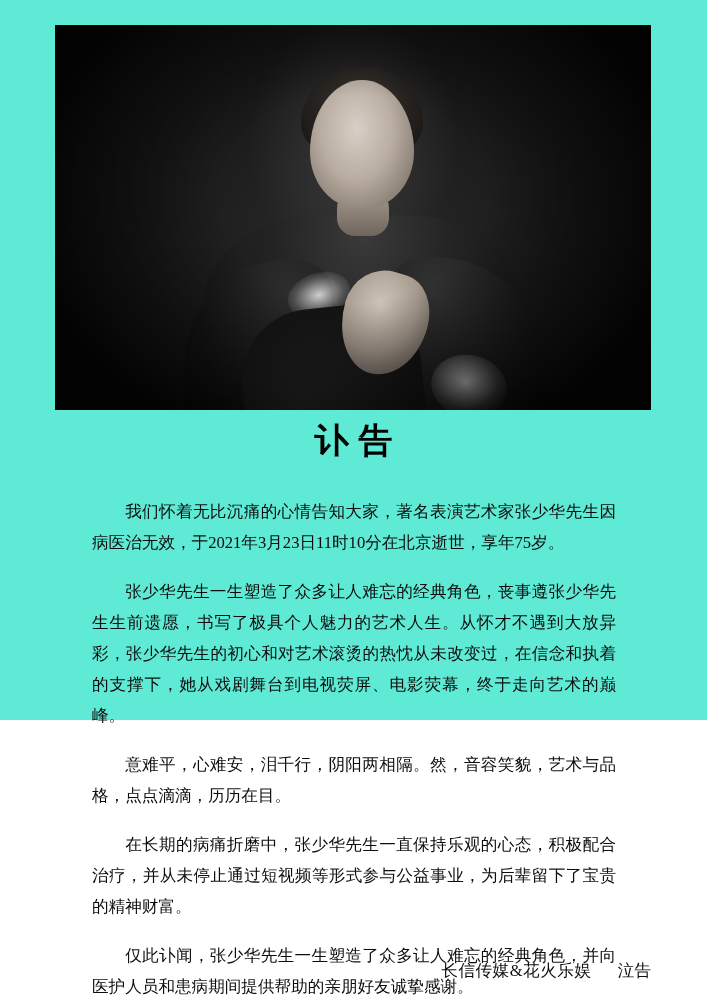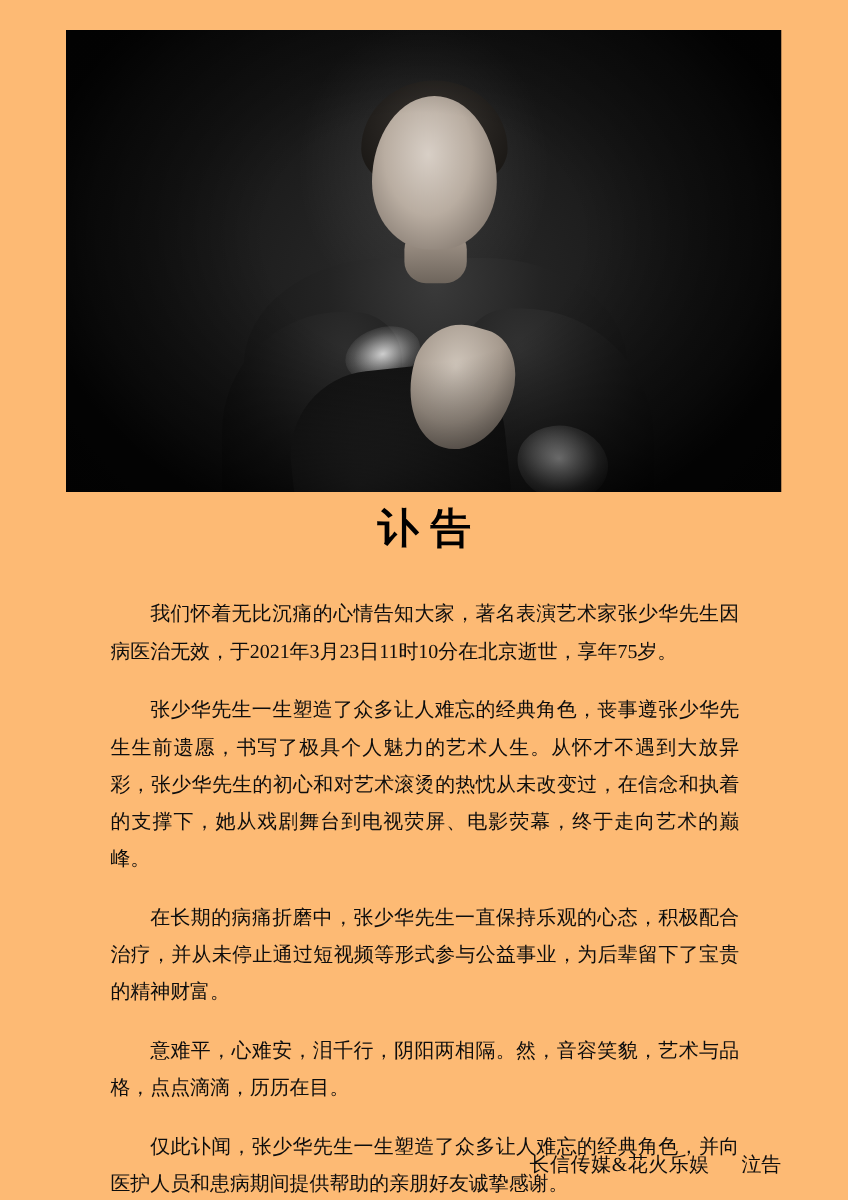--- a/index.html
+++ b/index.html
@@ -10,22 +10,22 @@
   body {
     width: 707px;
     height: 1000px;
     font-family: "Liberation Serif", "DejaVu Serif", serif;
     color: #111111;
     overflow: hidden;
   }
   .page {
     position: relative;
     width: 707px;
-    height: 1000px;
-    background: #fdba74;
+    height: 720px;
+    background: #5eead4;
     box-sizing: border-box;
   }
 
   
   .photo-wrap {
     position: absolute;
     left: 55px;
     top: 25px;
     width: 596px;
     height: 385px;
@@ -217,22 +217,22 @@
       <div class="ph-hand"></div>
       <div class="ph-vignette"></div>
     </div>
   </div>
 
   <div class="doc-title">讣告</div>
 
   <div class="body-copy">
     <p>我们怀着无比沉痛的心情告知大家，著名表演艺术家张少华先生因病医治无效，于2021年3月23日11时10分在北京逝世，享年75岁。</p>
     <p>张少华先生一生塑造了众多让人难忘的经典角色，丧事遵张少华先生生前遗愿，书写了极具个人魅力的艺术人生。从怀才不遇到大放异彩，张少华先生的初心和对艺术滚烫的热忱从未改变过，在信念和执着的支撑下，她从戏剧舞台到电视荧屏、电影荧幕，终于走向艺术的巅峰。</p>
+    <p>意难平，心难安，泪千行，阴阳两相隔。然，音容笑貌，艺术与品格，点点滴滴，历历在目。</p>
     <p>在长期的病痛折磨中，张少华先生一直保持乐观的心态，积极配合治疗，并从未停止通过短视频等形式参与公益事业，为后辈留下了宝贵的精神财富。</p>
-    <p>意难平，心难安，泪千行，阴阳两相隔。然，音容笑貌，艺术与品格，点点滴滴，历历在目。</p>
     <p>仅此讣闻，张少华先生一生塑造了众多让人难忘的经典角色，并向医护人员和患病期间提供帮助的亲朋好友诚挚感谢。</p>
   </div>
 
   <div class="signature">
     <span class="sig-line">
       <span class="sig-org">长信传媒&amp;花火乐娱</span>
       <span class="sig-gap"></span>
       <span>泣告</span>
     </span>
   </div>

